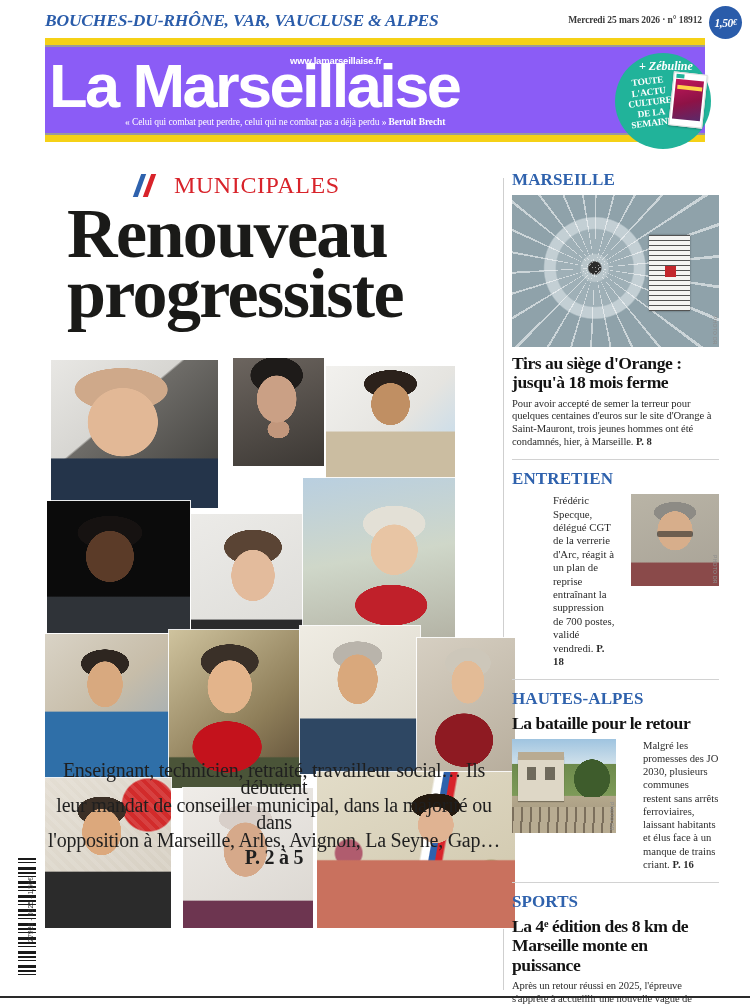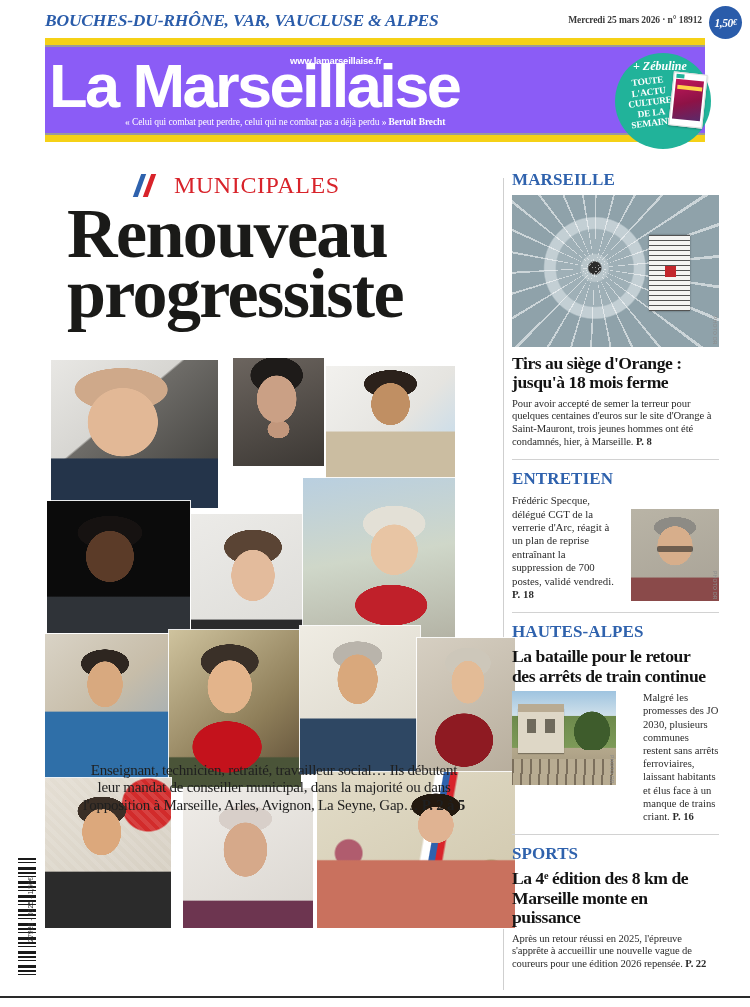--- a/index.html
+++ b/index.html
@@ -89,21 +89,21 @@
   }
   .mh-quote b{font-weight:bold;}
   .zebuline{
     position:absolute;right:-6px;top:6px;
     width:96px;height:96px;border-radius:50%;
     background:#21b39a;
     z-index:4;
     overflow:visible;
   }
   .zeb-title{
-    position:absolute;left:18px;top:6px;
+    position:absolute;left:24px;top:6px;
     font-family:"Liberation Serif", serif;
     font-style:italic;font-weight:bold;
     font-size:12px;color:#ffffff;white-space:nowrap;
   }
   .zeb-sub{
     position:absolute;left:6px;top:23px;width:58px;
     font-family:"Liberation Serif", serif;
     font-weight:bold;font-size:9.4px;
     line-height:10.6px;
     color:#ffffff;text-align:center;
@@ -198,21 +198,21 @@
   .p9{left:255px;top:268px;width:120px;height:148px;}
   .p10{left:372px;top:280px;width:98px;height:138px;}
   .p11{left:0px;top:420px;width:126px;height:150px;}
   .p12{left:138px;top:430px;width:130px;height:140px;}
   .p13{left:272px;top:414px;width:198px;height:156px;}
 
   
   .lead-cap{
     position:absolute;left:45px;top:762px;width:458px;
     font-family:"Liberation Serif", serif;
-    font-size:15px;line-height:17.4px;
+    font-size:20px;line-height:17.4px;
     color:#1f1f1f;text-align:center;
     letter-spacing:-0.25px;
   }
   .lead-cap b{font-weight:bold;}
 
   
   .barcode{
     position:absolute;left:14px;top:858px;
     width:22px;height:118px;
   }
@@ -267,21 +267,21 @@
     font-family:"Liberation Serif", serif;
     font-size:10.6px;line-height:12.6px;
     color:#2b2b2b;letter-spacing:-0.1px;
   }
   .rail-body b{font-weight:bold;}
   .hr{
     height:1px;background:#d2d2d2;
     margin:11px 0 9px 0;
   }
 
-  .ent-flex{display:flex;gap:15px;align-items:flex-end;}
+  .ent-flex{display:flex;gap:15px;align-items:flex-start;margin-left:41px;}
   .ent-text{
     flex:1;
     font-family:"Liberation Serif", serif;
     font-size:10.8px;line-height:13.4px;color:#2b2b2b;
   }
   .ent-photo{
     width:88px;height:92px;background:#b9b2a6;
     position:relative;overflow:hidden;flex:none;
   }
 
@@ -443,21 +443,20 @@
           </div>
         </div>
       </div>
 
       <div class="hr"></div>
 
       <div class="rail-sec">
         <div class="rail-rubric">HAUTES-ALPES</div>
         <div class="rail-title">
           <span>La bataille pour le retour</span><br>
-          <span>des arrêts de train continue</span>
         </div>
         <div class="ha-flex" style="margin-top:5px;">
           <div class="ha-photo" style="background:linear-gradient(180deg,#9fc4e0 0%,#cfe0ea 26%,#6d8a4c 27%,#7d9a58 60%,#b4a88c 61%,#9d9079 100%);">
             <div class="sk" style="position:absolute;left:6%;top:18%;width:44%;height:48%;background:#ded7c6;box-shadow:0 1px 1px rgba(0,0,0,.3);"></div>
             <div class="sk" style="position:absolute;left:6%;top:14%;width:44%;height:8%;background:#b9ab92;"></div>
             <div class="sk" style="position:absolute;left:14%;top:30%;width:9%;height:14%;background:#6f6a5c;"></div>
             <div class="sk" style="position:absolute;left:32%;top:30%;width:9%;height:14%;background:#6f6a5c;"></div>
             <div class="sk" style="position:absolute;right:0;top:14%;width:46%;height:48%;background:radial-gradient(ellipse 60% 70% at 50% 60%, #3e5c2c 0 62%, transparent 63%);"></div>
             <div class="sk" style="position:absolute;left:0;bottom:0;width:100%;height:28%;background:repeating-linear-gradient(92deg, #7b6f5c 0 2px, #b8ac92 2px 9px);"></div>
             <div class="credit">PHOTO DR</div>

